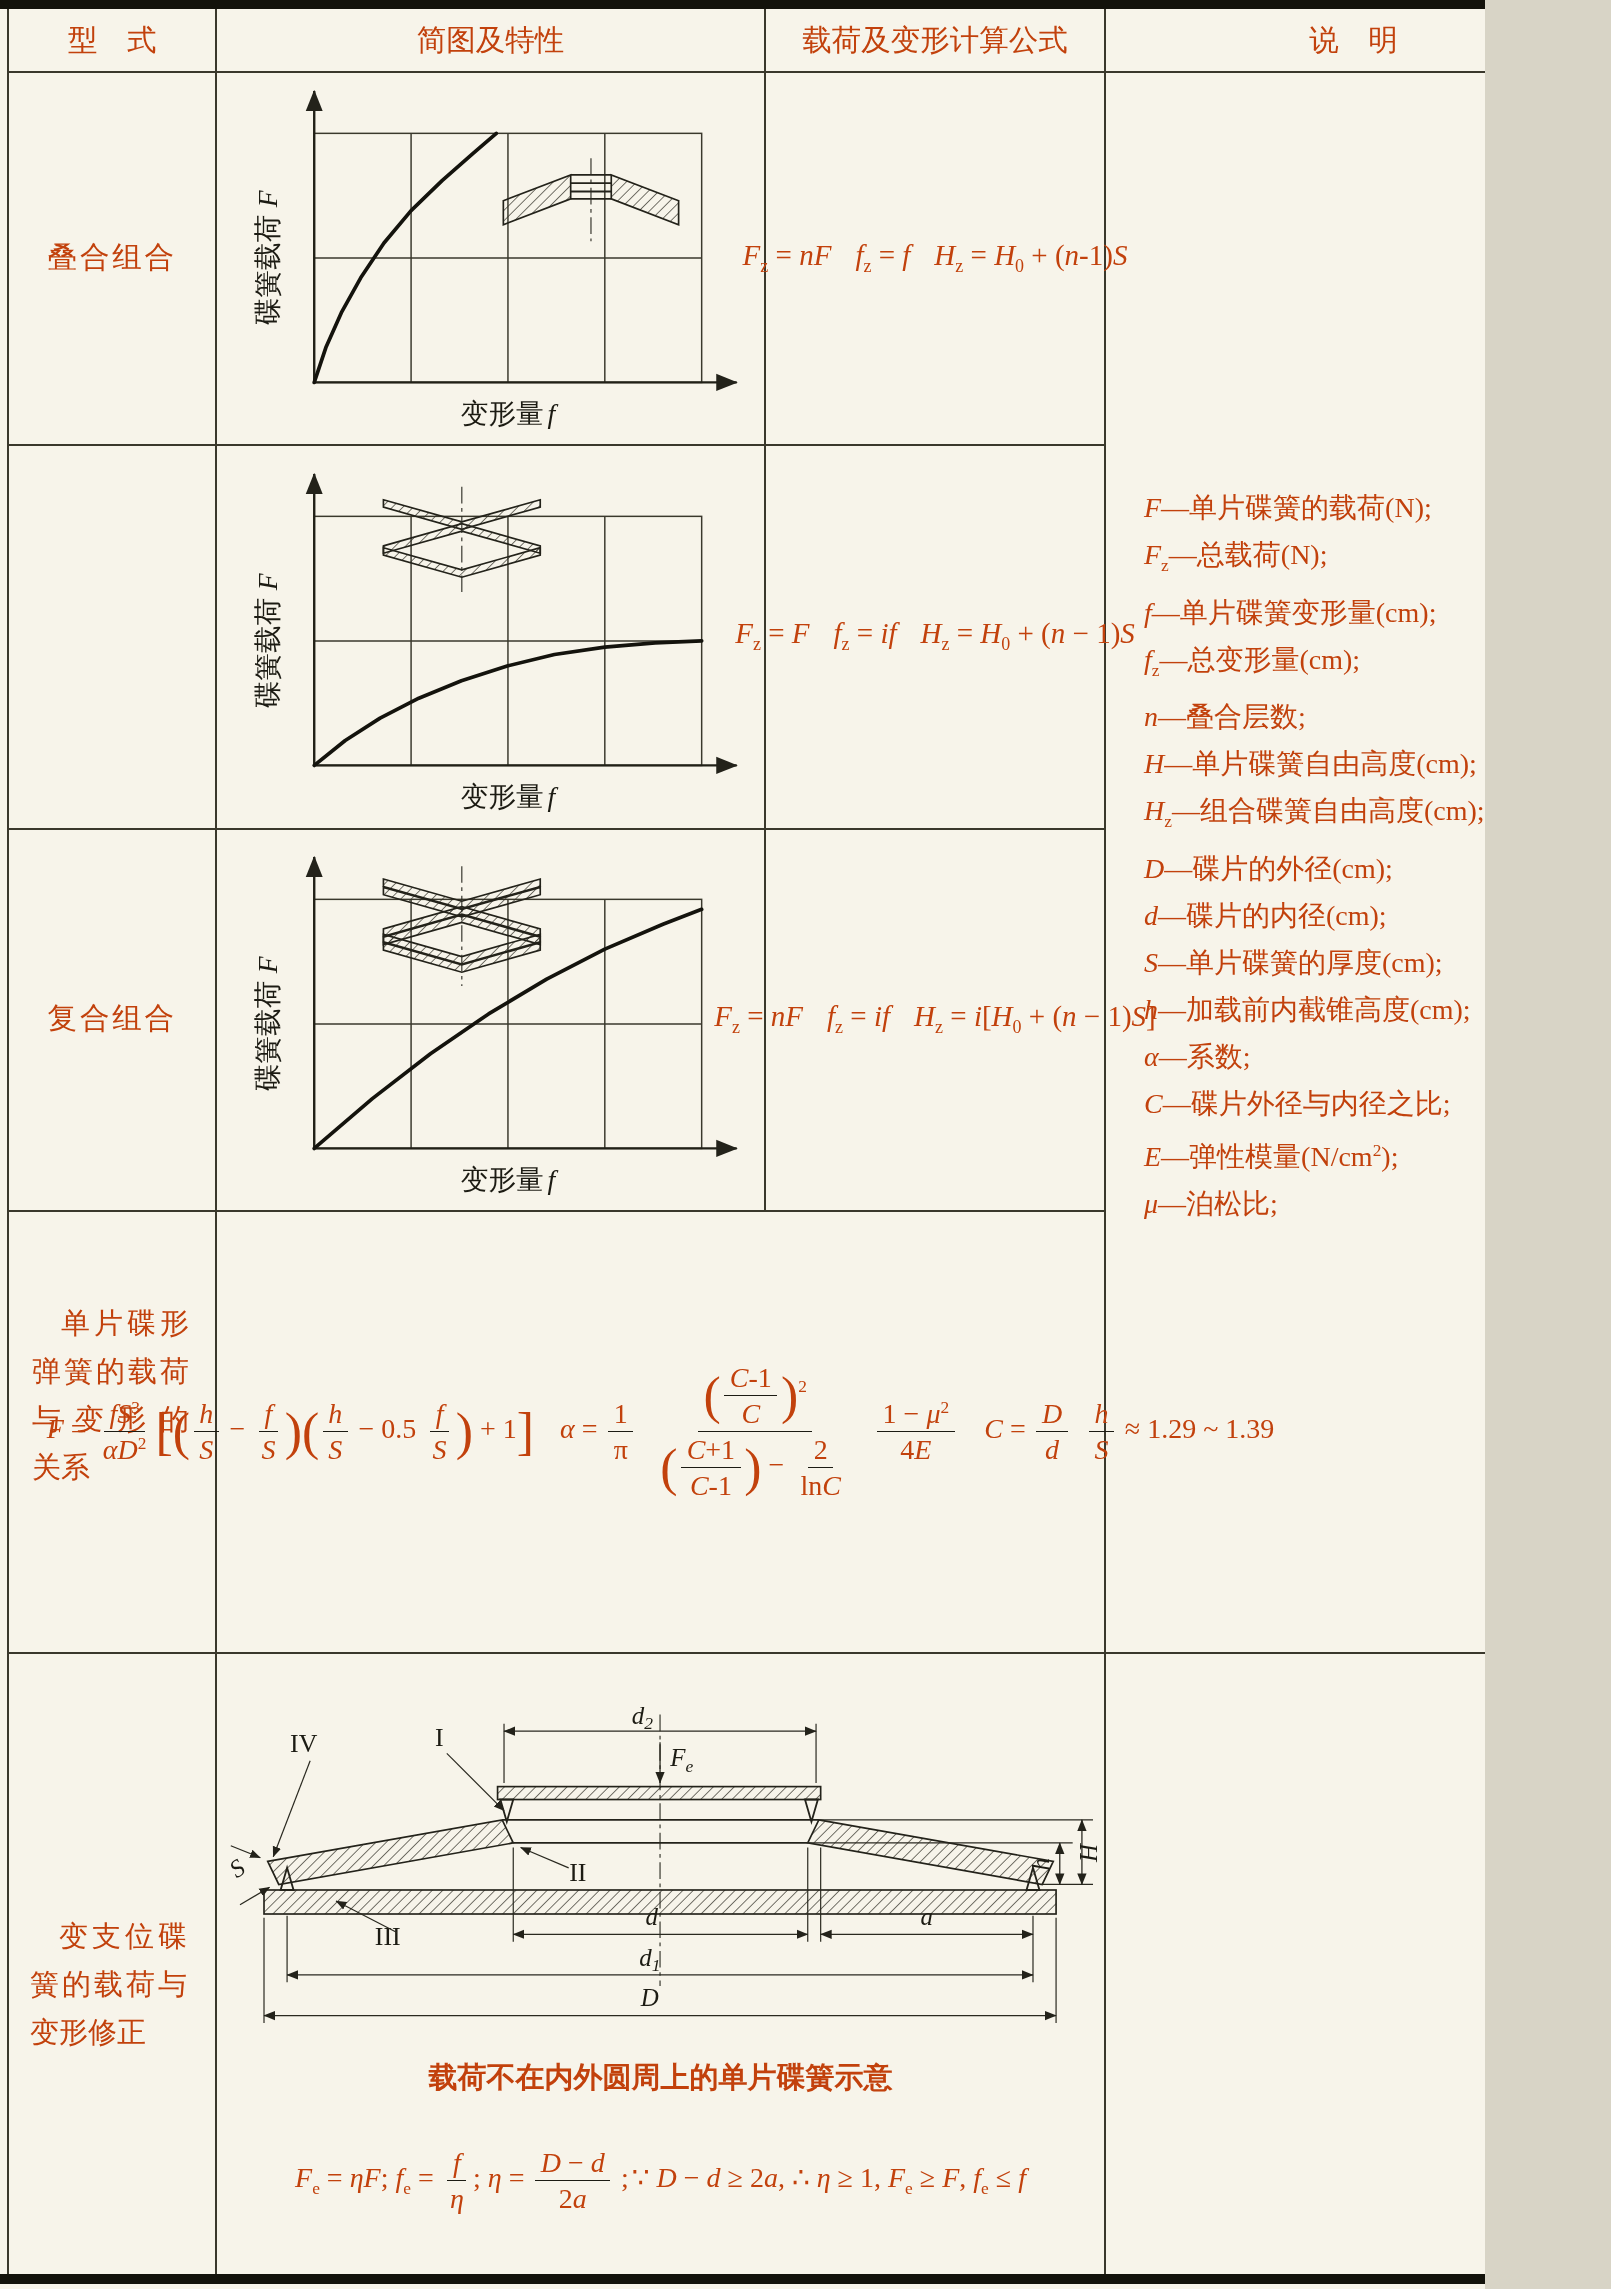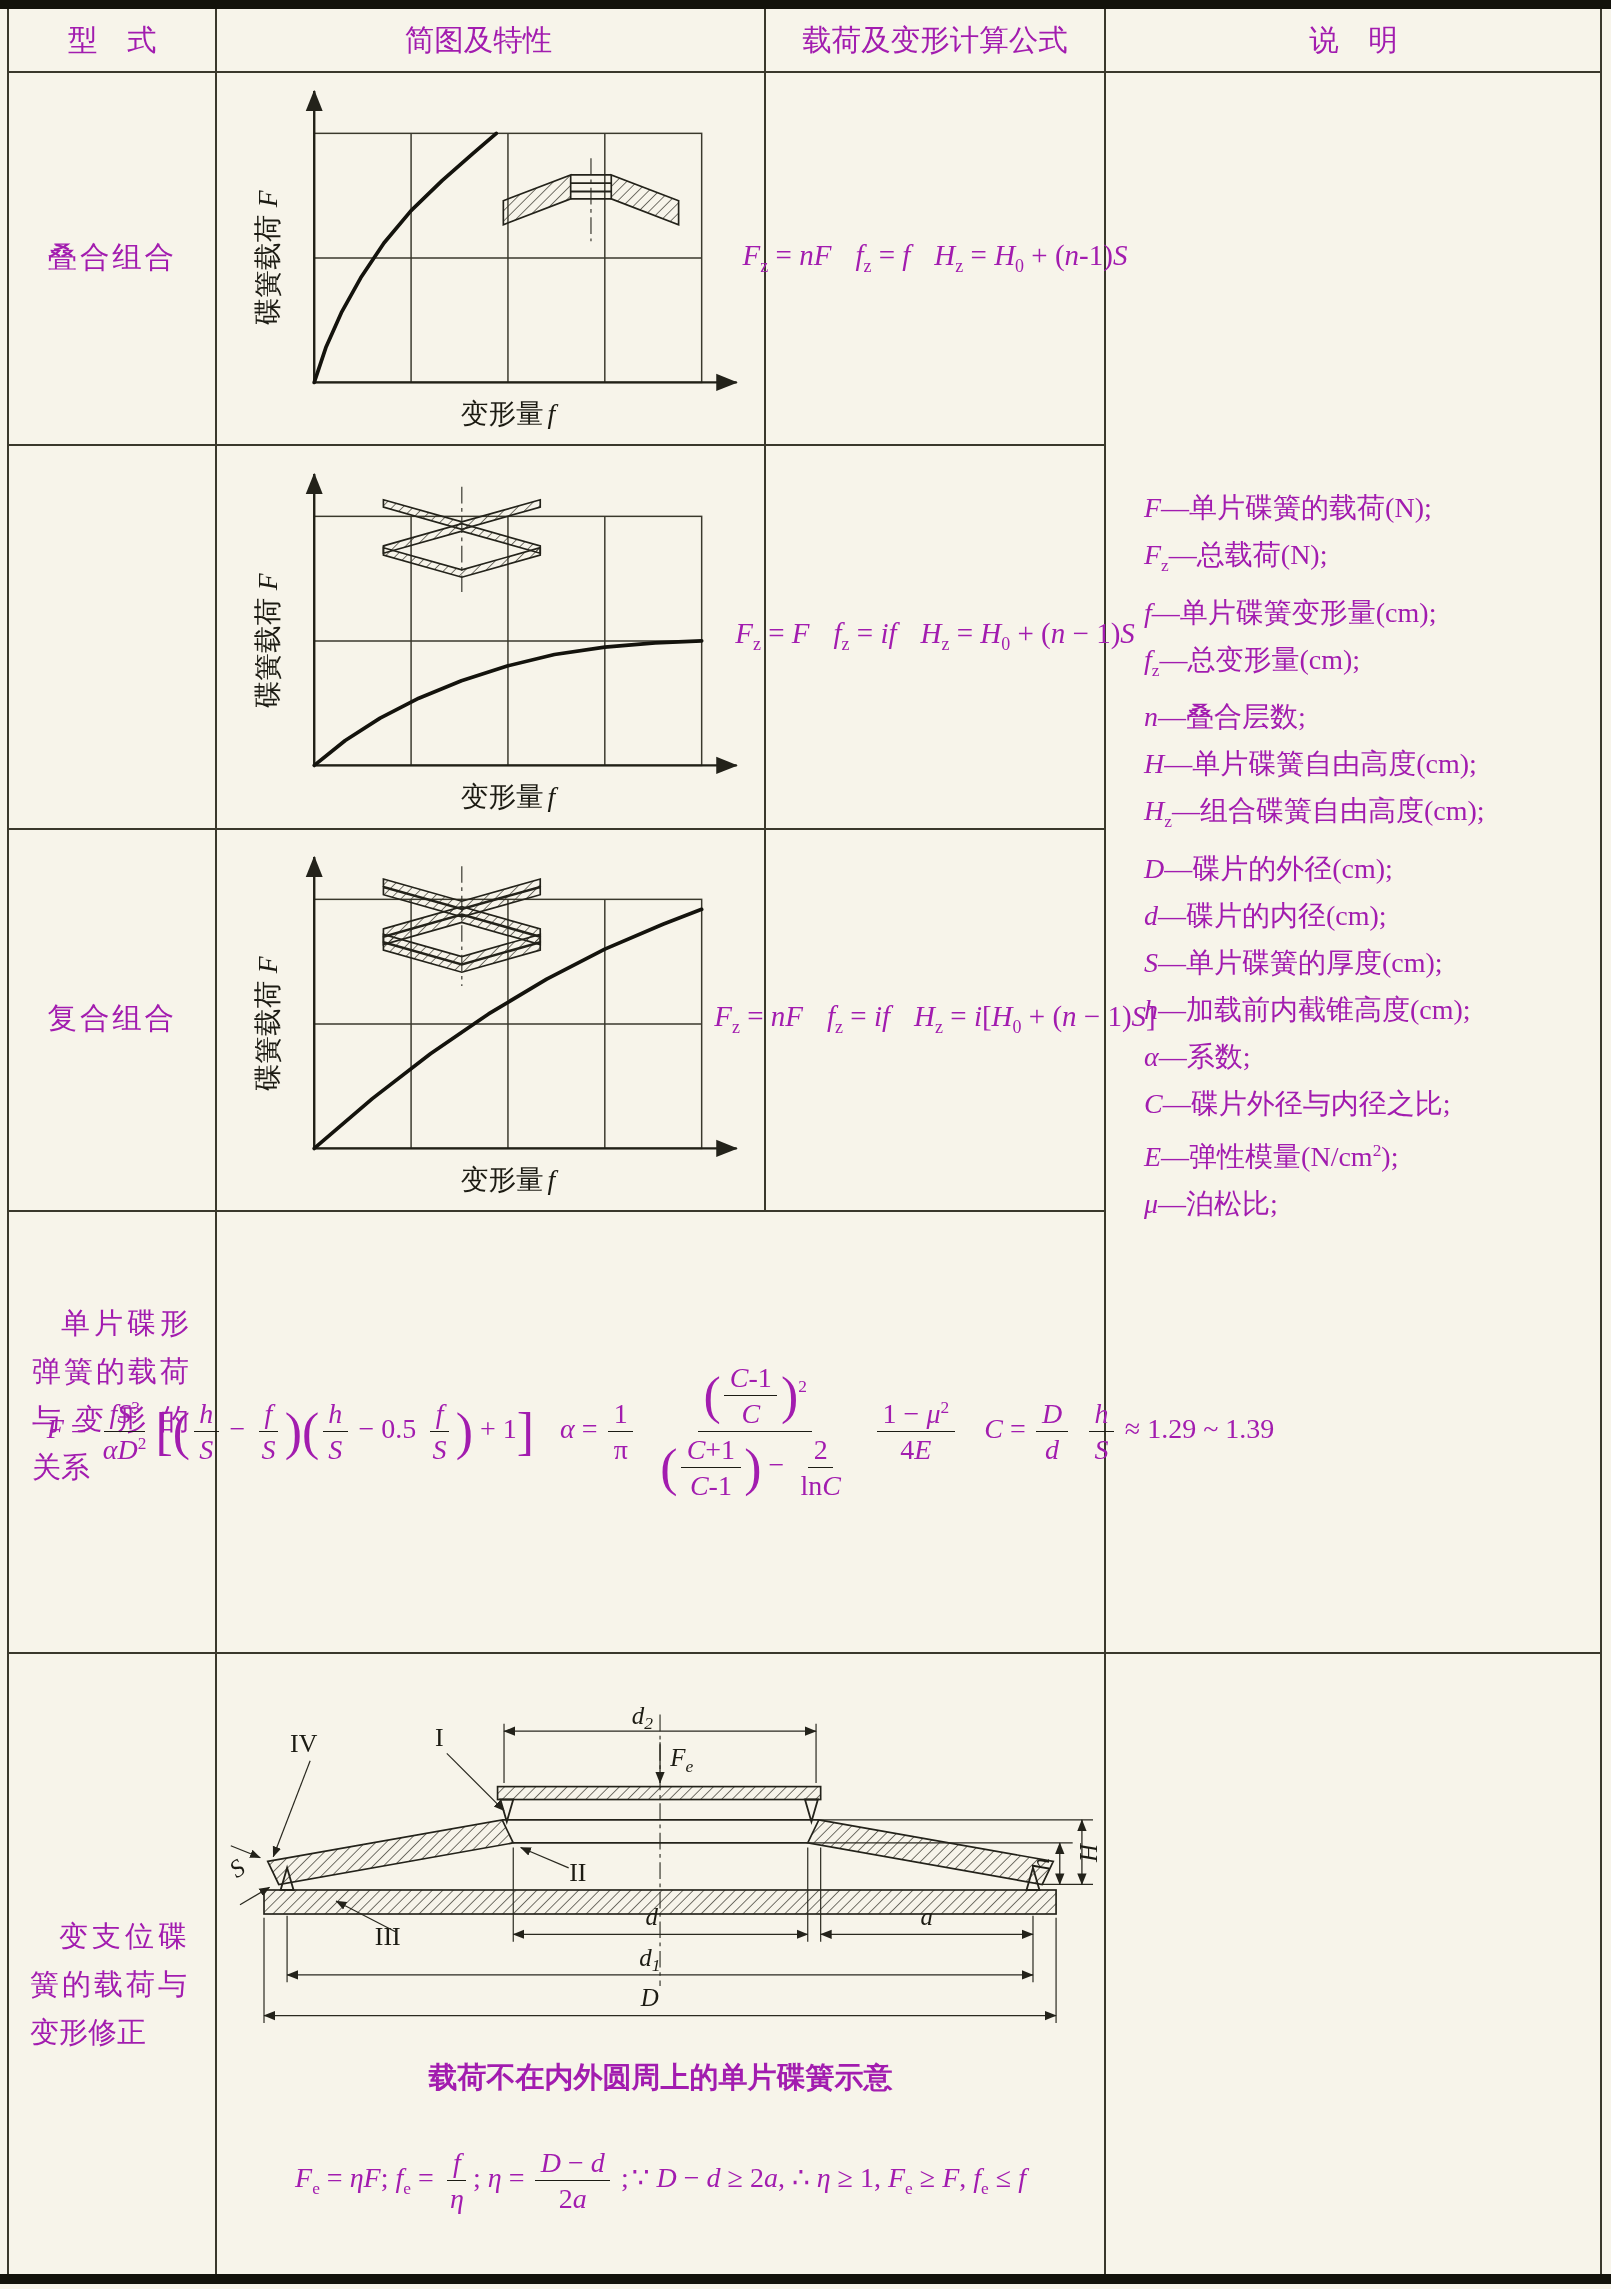--- a/index.html
+++ b/index.html
@@ -1,17 +1,17 @@
 <!DOCTYPE html>
 <html style="font-size:14.8px"><head>
 <meta charset="utf-8">
 <style>
   body{margin:0;background:#d8d4c6}
-  .page{position:relative;width:1611px;height:2290px;background:#f7f4ea;overflow:hidden;
-        font-family:"Liberation Serif","DejaVu Serif",serif;color:#a21caf}
+  .page{position:relative;width:1485px;height:2290px;background:#f7f4ea;overflow:hidden;
+        font-family:"Liberation Serif","DejaVu Serif",serif;color:#c2410c}
   .gl{position:absolute;background:#3a382c}
   .band{position:absolute;left:0;width:1611px;background:#13120b}
   .cell{position:absolute;display:flex;align-items:center;justify-content:center}
   .hdr{font-size:29.5px}
   .rowlabel{font-size:29.5px;letter-spacing:2.8px}
   .mlabel{position:absolute;font-size:29px;line-height:48px}
   .mlabel .jline{text-align:justify;text-align-last:justify}
   .fcol{position:absolute;display:flex;flex-direction:row;align-items:center;justify-content:center}
   .formula{font-size:29px;white-space:pre;text-align:center}
   .f30{font-size:28px}
@@ -67,21 +67,21 @@
   <div class="gl" style="left:1104px;top:9.2px;width:1.8px;height:2265px"></div>
   <div class="gl" style="left:7.4px;top:71px;width:1595px;height:1.8px"></div>
   <div class="gl" style="left:7.4px;top:444px;width:1098px;height:1.8px"></div>
   <div class="gl" style="left:7.4px;top:828px;width:1098px;height:1.8px"></div>
   <div class="gl" style="left:7.4px;top:1210px;width:1098px;height:1.8px"></div>
   <div class="gl" style="left:7.4px;top:1652px;width:1595px;height:1.8px"></div>
 
   <div class="cell hdr" style="left:9.2px;top:11px;width:206px;height:60px">
       <span>型　式</span>
     </div>
-  <div class="cell hdr" style="left:205px;top:11px;width:547px;height:60px">
+  <div class="cell hdr" style="left:217px;top:11px;width:547px;height:60px">
       <span>简图及特性</span>
     </div>
   <div class="cell hdr" style="left:766px;top:11px;width:338px;height:60px">
       <span>载荷及变形计算公式</span>
     </div>
   <div class="cell hdr" style="left:1106px;top:11px;width:495px;height:60px">
       <span>说　明</span>
     </div>
 
   <div class="cell rowlabel" style="left:9.2px;top:73px;width:206px;height:369px">

